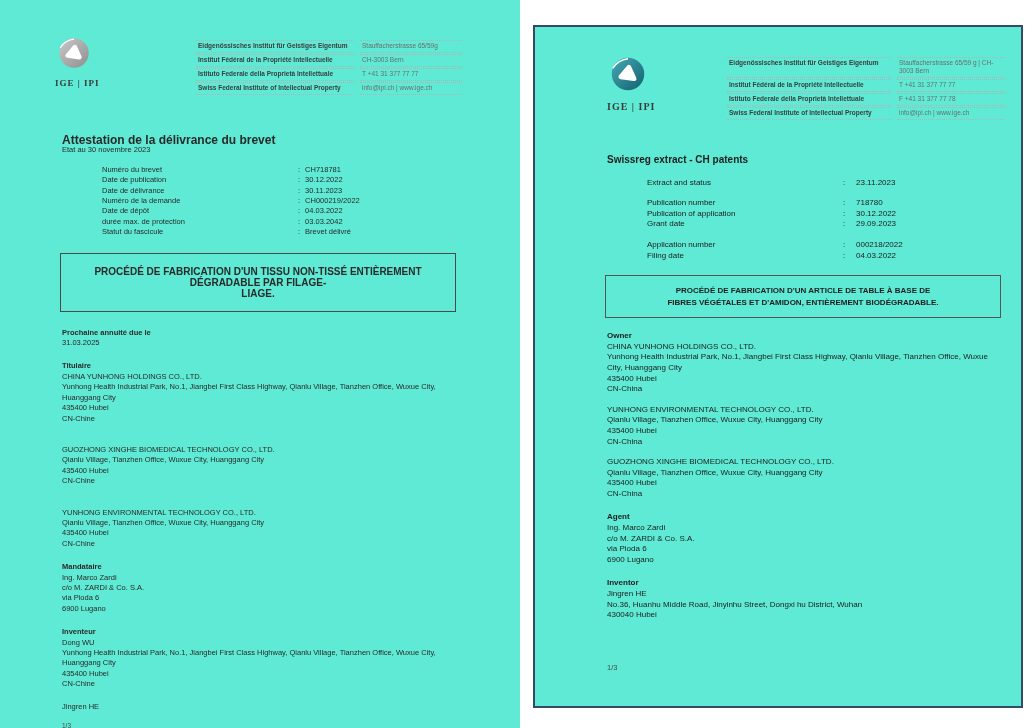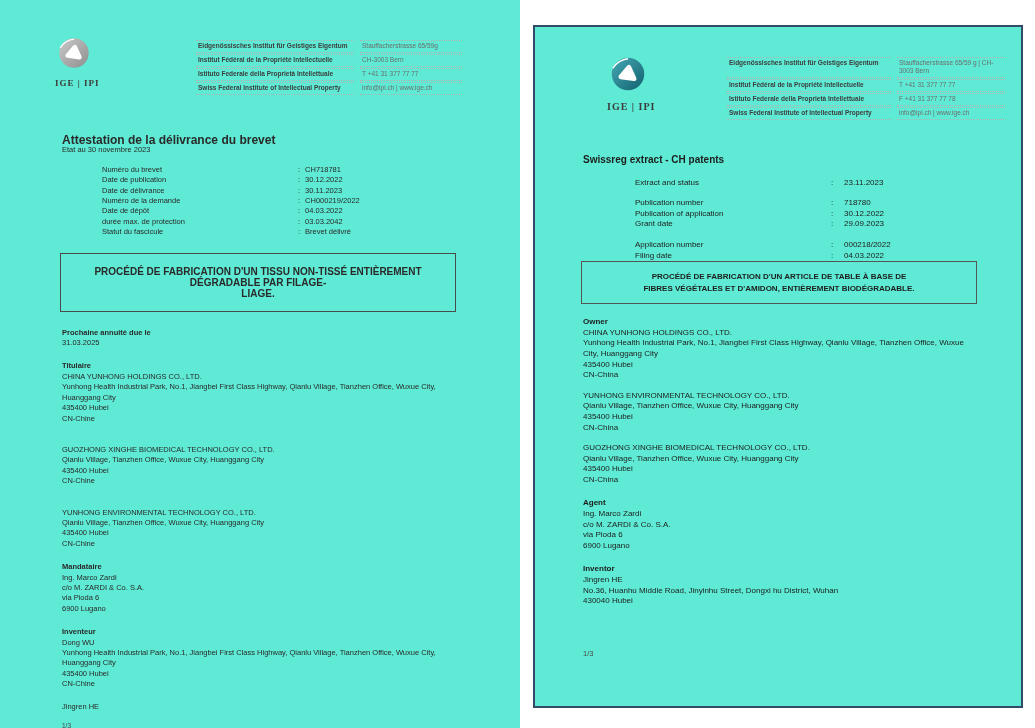--- a/index.html
+++ b/index.html
@@ -51,27 +51,27 @@
   .left-page .pagenum { margin-top:9px; font-size:6.5px; }
 
   
   .right-page { left:533px; top:25px; width:490px; height:683px;
                 border:2px solid #344a68; }
   .right-page .logo-wrap { left:72px; top:26px; }
   .right-page .wordmark { font-size:10px; }
   .right-page .ht { left:192px; top:30px; width:280px; }
   .right-page .ht-name { width:164px; }
   .right-page .ht-val { width:108px; }
-  .right-page .body-flow { left:48px; top:128px; width:398px;
+  .right-page .body-flow { left:72px; top:128px; width:398px;
                            font-size:8px; line-height:10.6px; color:#1d1d1d; }
   .right-page .doc-h1 { font-size:10px; margin-bottom:12px; }
   .right-page .grp { margin-top:10px; }
-  .right-page .flabel { width:196px;margin-left:12px; }
+  .right-page .flabel { width:196px; }
   .right-page .fcolon { width:13px; text-align:left; }
-  .right-page .tbox { margin-left:-2px; width:396px;
+  .right-page .tbox { margin-top:14px; margin-left:-2px; width:396px;
                       padding:9px 24px; font-size:8px; line-height:11.5px;
                       border-color:#555; }
   .right-page .sec-head { margin-top:13px; }
   .right-page .addr + .addr { margin-top:10px; }
   .right-page .pagenum { margin-top:42px; font-size:7.5px; }
 </style>
 </head>
 <body>
 
 <div class="canvas">

